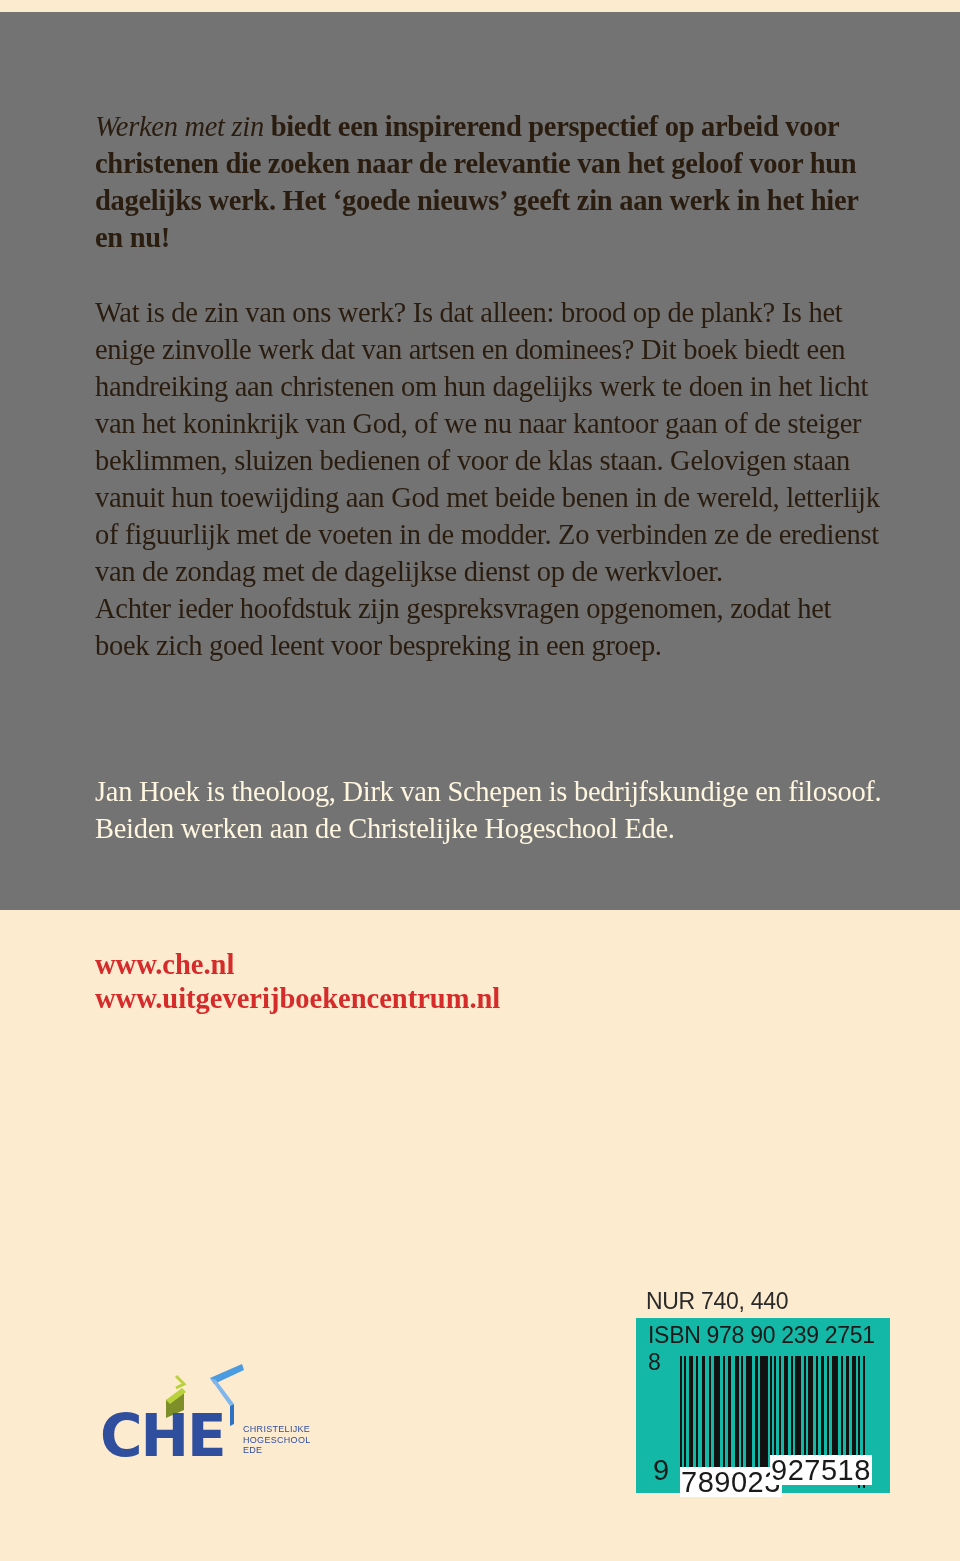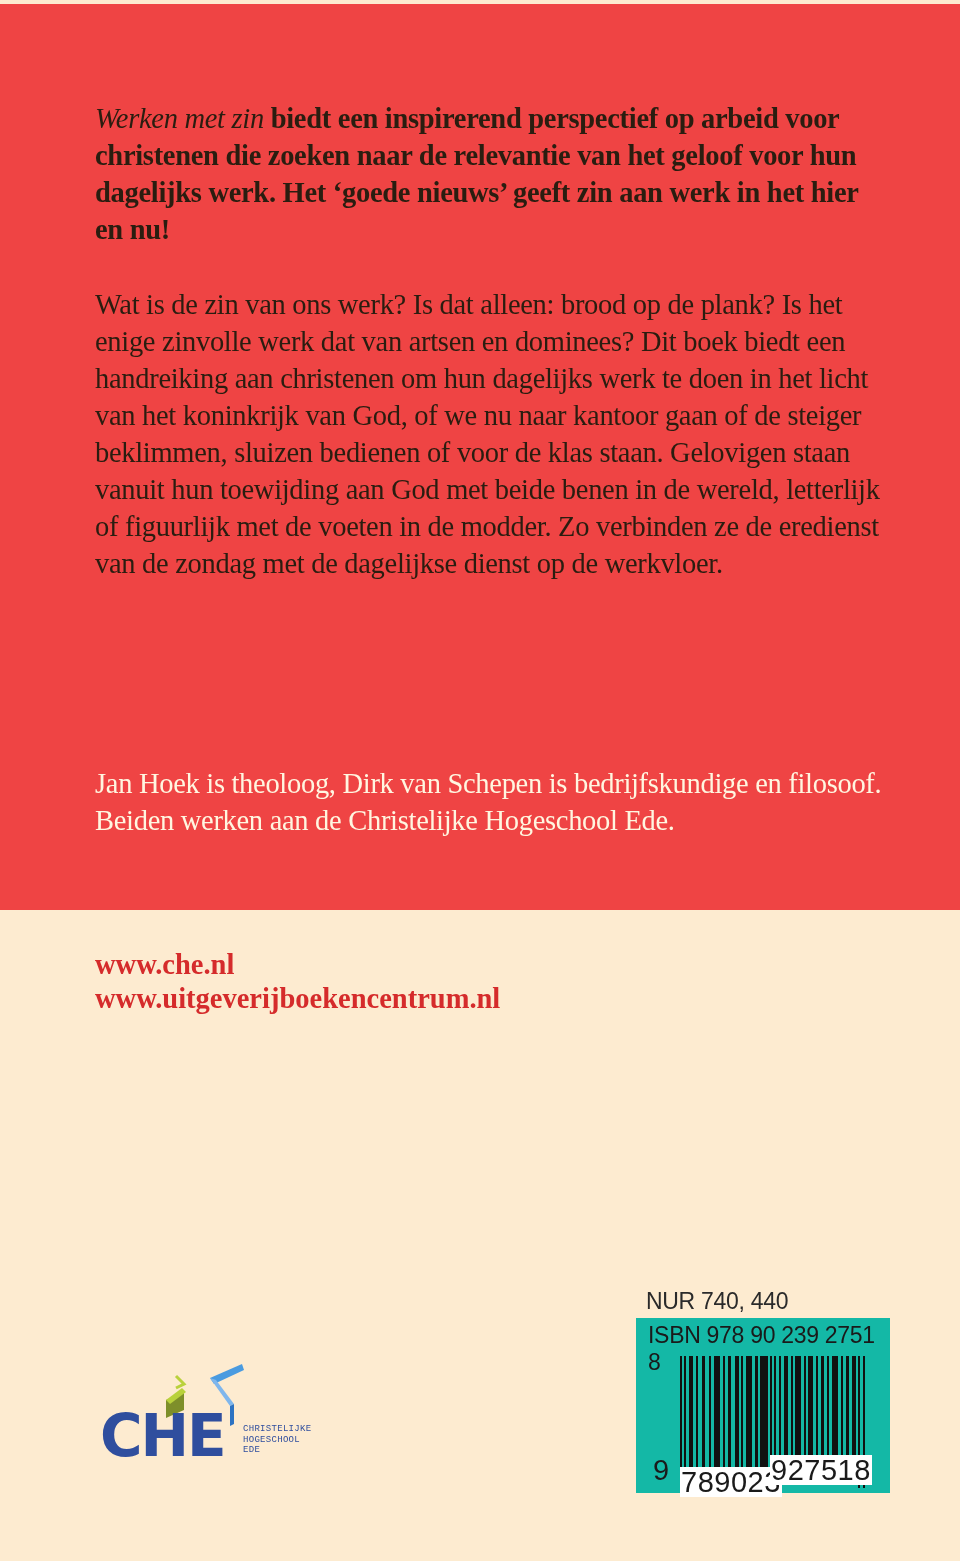--- a/index.html
+++ b/index.html
@@ -2,22 +2,22 @@
 <html><head>
   <meta charset="utf-8">
   <style>
     html, body { margin: 0; padding: 0; }
     body {
       width: 960px; height: 1561px; position: relative; overflow: hidden;
       background: #FDEBD0;
       font-family: "Liberation Serif", "DejaVu Serif", serif;
     }
     .top {
-      position: absolute; left: 0; top: 4px; width: 960px; height: 910px;
-      background: #ef4444;
+      position: absolute; left: 0; top: 12px; width: 960px; height: 910px;
+      background: #737373;
     }
     .bottom {
       position: absolute; left: 0; top: 910px; width: 960px; height: 651px;
       background: #FDEBD0;
     }
     .text-block {
       position: absolute; left: 95px; width: 790px;
       font-size: 28.5px; line-height: 37px; color: #2a1d10;
       letter-spacing: -0.3px;
     }
@@ -29,21 +29,21 @@
     .links {
       position: absolute; left: 95px; top: 948px;
       font-size: 28.5px; line-height: 34px; font-weight: bold; color: #D52B2B;
     }
     .links a { color: inherit; text-decoration: none; display: block; }
     .logo {
       position: absolute; left: 100px; top: 1358px; width: 220px; height: 110px;
     }
     .logo-sub {
       position: absolute; left: 143px; top: 66px;
-      font-family: Liberation Mono, monospace; font-size: 9px; line-height: 10.5px;
+      font-family: Liberation Sans, sans-serif; font-size: 9px; line-height: 10.5px;
       color: #2F4E9E; letter-spacing: 0.3px;
     }
     .nur {
       position: absolute; left: 646px; top: 1288px;
       font-family: "Liberation Sans", sans-serif; font-size: 23px; color: #2a2a2a;
       letter-spacing: -0.3px;
     }
     .barcode-box {
       position: absolute; left: 636px; top: 1318px; width: 254px; height: 175px;
       background: #14b8a6;
@@ -66,20 +66,21 @@
 </head>
 <body>
 
 <div class="top">
   <div class="text-block intro">
     <span class="title-italic">Werken met zin</span><span> biedt een inspirerend perspectief op arbeid voor christenen die zoeken naar de relevantie van het geloof voor hun dagelijks werk. Het ‘goede nieuws’ geeft zin aan werk in het hier en nu!</span>
   </div>
 
   <div class="text-block body-text">
     <p>Wat is de zin van ons werk? Is dat alleen: brood op de plank? Is het enige zinvolle werk dat van artsen en dominees? Dit boek biedt een handreiking aan christenen om hun dagelijks werk te doen in het licht van het koninkrijk van God, of we nu naar kantoor gaan of de steiger beklimmen, sluizen bedienen of voor de klas staan. Gelovigen staan vanuit hun toewijding aan God met beide benen in de wereld, letterlijk of figuurlijk met de voeten in de modder. Zo verbinden ze de eredienst van de zondag met de dagelijkse dienst op de werkvloer.</p>
+    <p>Achter ieder hoofdstuk zijn gespreksvragen opgenomen, zodat het boek zich goed leent voor bespreking in een groep.</p>
   </div>
 
   <div class="text-block authors">Jan Hoek is theoloog, Dirk van Schepen is bedrijfskundige en filosoof. Beiden werken aan de Christelijke Hogeschool Ede.</div>
 </div>
 
 <div class="bottom"></div>
 
 <div class="links">
   <a>www.che.nl</a>
   <a>www.uitgeverijboekencentrum.nl</a>

